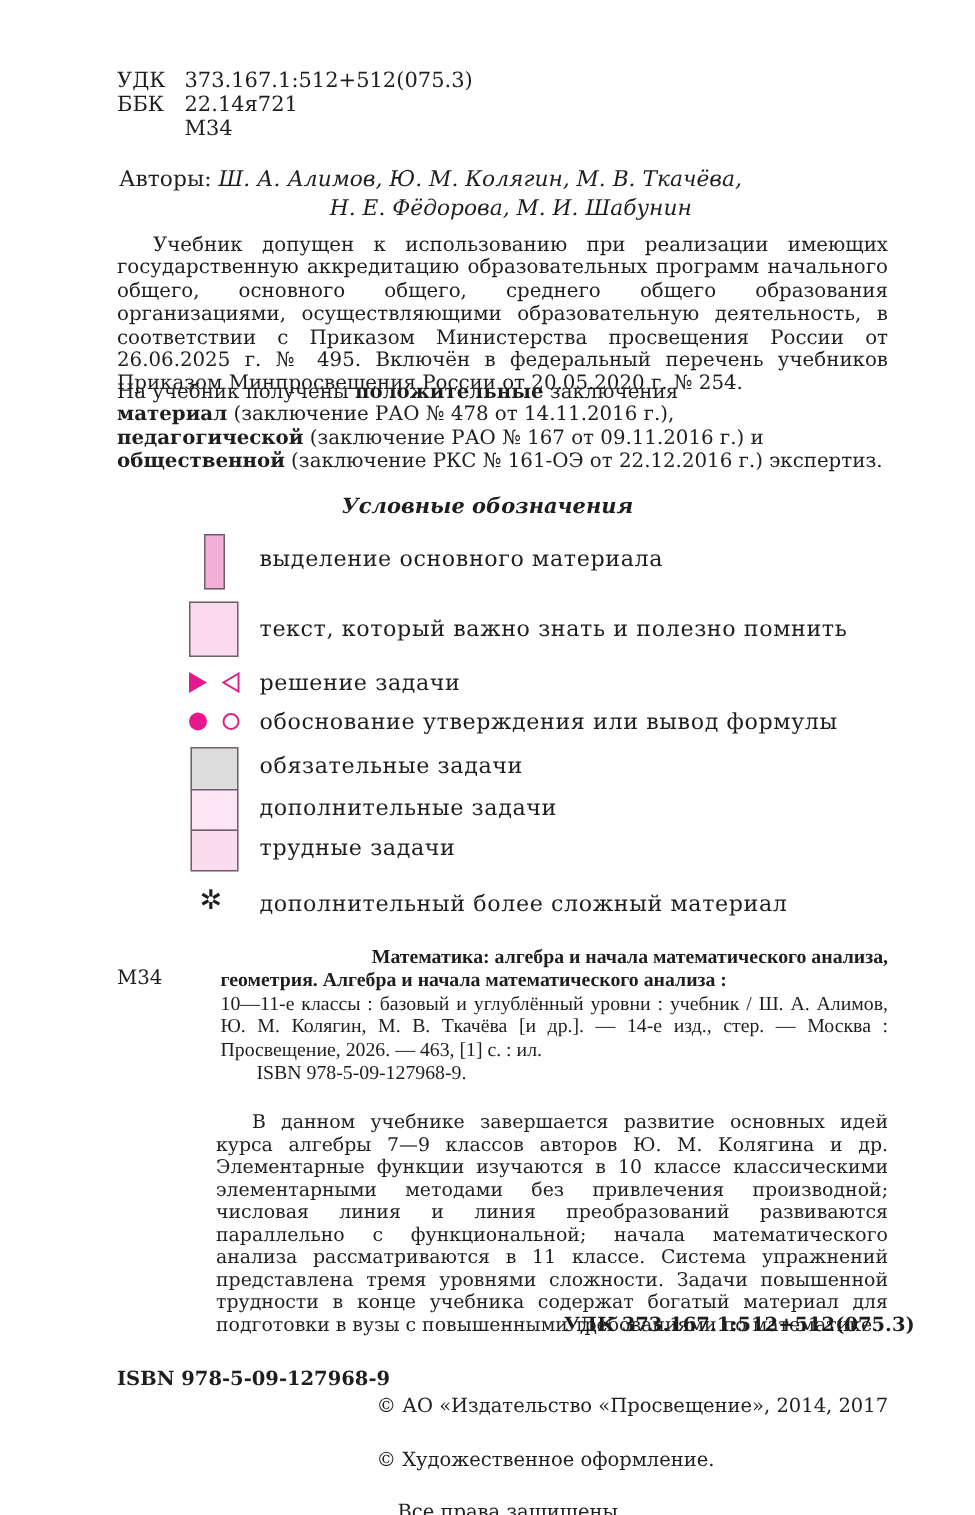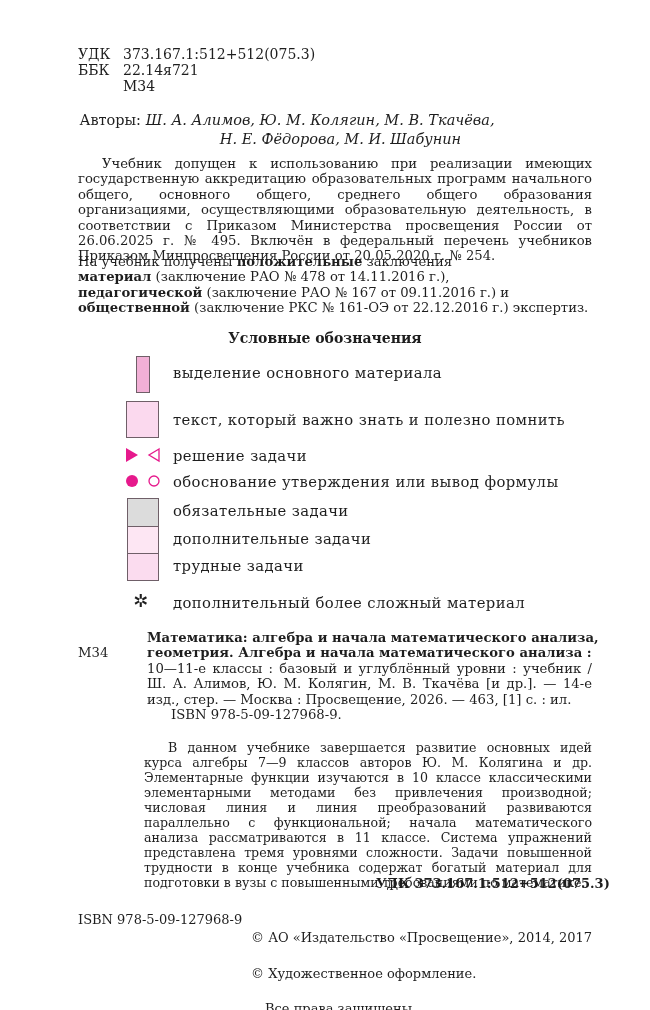--- a/index.html
+++ b/index.html
@@ -9,32 +9,32 @@
   .code-block { left: 78px; top: 46px; font-size: 14px; line-height: 16px; }
   .code-row { display: flex; }
   .code-key { width: 45px; }
   .authors { left: 0; width: 574px; top: 111px; text-align: center; font-size: 14.5px; line-height: 19px; }
   .authors i { font-style: italic; }
   .para { left: 78px; width: 514px; font-size: 13.2px; line-height: 15.4px; text-align: justify; text-align-last: left; }
   .para p { margin: 0; }
   .indent { text-indent: 24px; }
   .reviews { left: 78px; width: 514px; top: 254px; text-align: left; font-size: 13.2px; line-height: 15.4px; }
   .reviews b { font-weight: bold; }
-  .legend-title { left: 0; width: 650px; top: 330px; text-align: center; font-size: 14px; font-weight: bold; }
+  .legend-title { left: 0; width: 650px; top: 330px; text-align: center; font-size: 14px; font-weight: bold; font-style: italic; }
   .leg-text { left: 173px; font-size: 14.8px; letter-spacing: 0.4px; white-space: nowrap; }
   .box { position: absolute; box-sizing: border-box; border: 1px solid #6f5f68; }
   .catalog { left: 78px; width: 514px; top: 630px; font-size: 13.2px; line-height: 15.4px; }
   .catalog .row { display: flex; }
   .catalog .gutter { width: 69px; flex: none; }
-  .catalog .body { flex: 1; text-align: justify; }
+  .catalog .body { flex: 1; text-align: justify; font-family: Liberation Serif, serif; }
   .catalog b { font-weight: bold; }
   .annot { left: 144px; width: 448px; top: 740px; font-size: 12.6px; line-height: 15px; text-align: justify; }
   .annot p { margin: 0; text-indent: 24px; }
   .udk2 { left: 376px; top: 876px; font-size: 13px; line-height: 15px; font-weight: bold; }
-  .isbn2 { left: 78px; top: 912px; font-size: 13px; font-weight: normal; }
+  .isbn2 { left: 78px; top: 912px; font-size: 13px; font-weight: bold; }
   .copy { left: 251px; top: 910px; font-size: 13px; line-height: 15.5px; }
   .copy div { white-space: nowrap; margin-top: 20px; }
 </style>
 </head>
 <body>
 
 <div class="abs code-block">
   <div class="code-row">
     <span class="code-key">УДК</span>
     <span>373.167.1:512+512(075.3)</span>

